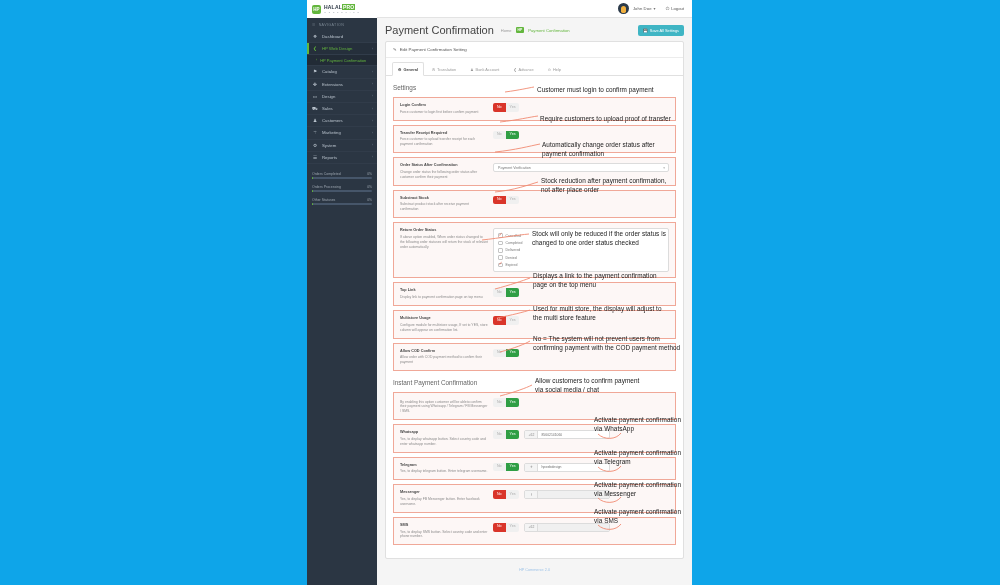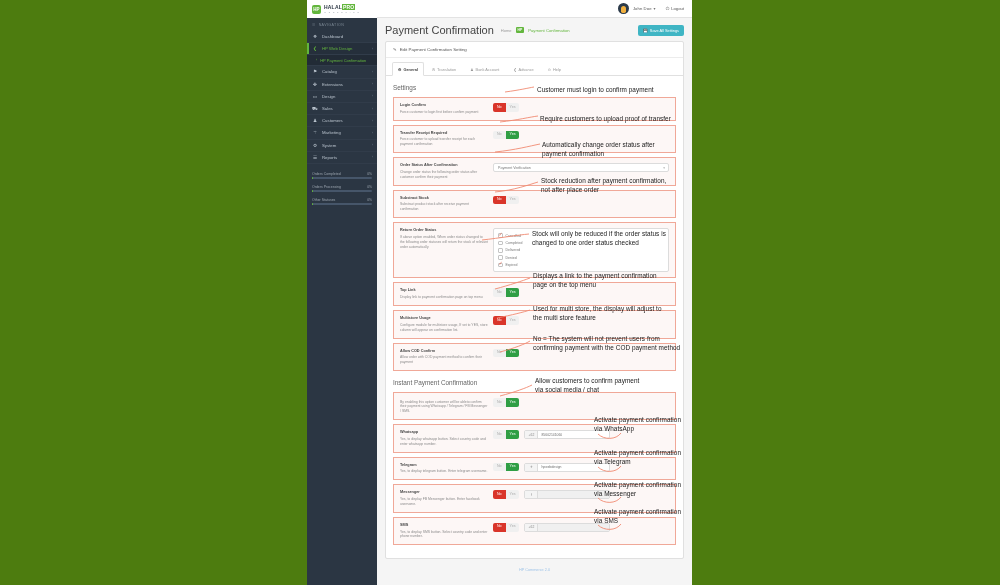--- a/index.html
+++ b/index.html
@@ -2,21 +2,21 @@
 <html><head>
 <meta charset="utf-8">
 <style>
   * { box-sizing: border-box; margin: 0; padding: 0; }
   html, body {
     width: 1000px; height: 585px;
     background: #ffffff;
     font-family: "Liberation Sans", sans-serif;
     overflow: hidden;
   }
-  #app { position: relative; width: 1000px; height: 585px; background:#4d7c0f; }
+  #app { position: relative; width: 1000px; height: 585px; background:#0ea5e9; }
 
   
   .page-frame {
     position: absolute; left: 307px; top: 0; width: 385px; height: 585px;
     background: #f5f5f5; overflow: hidden;
   }
 
   
   .topbar {
     position: absolute; left: 0; top: 0; width: 385px; height: 18px;

